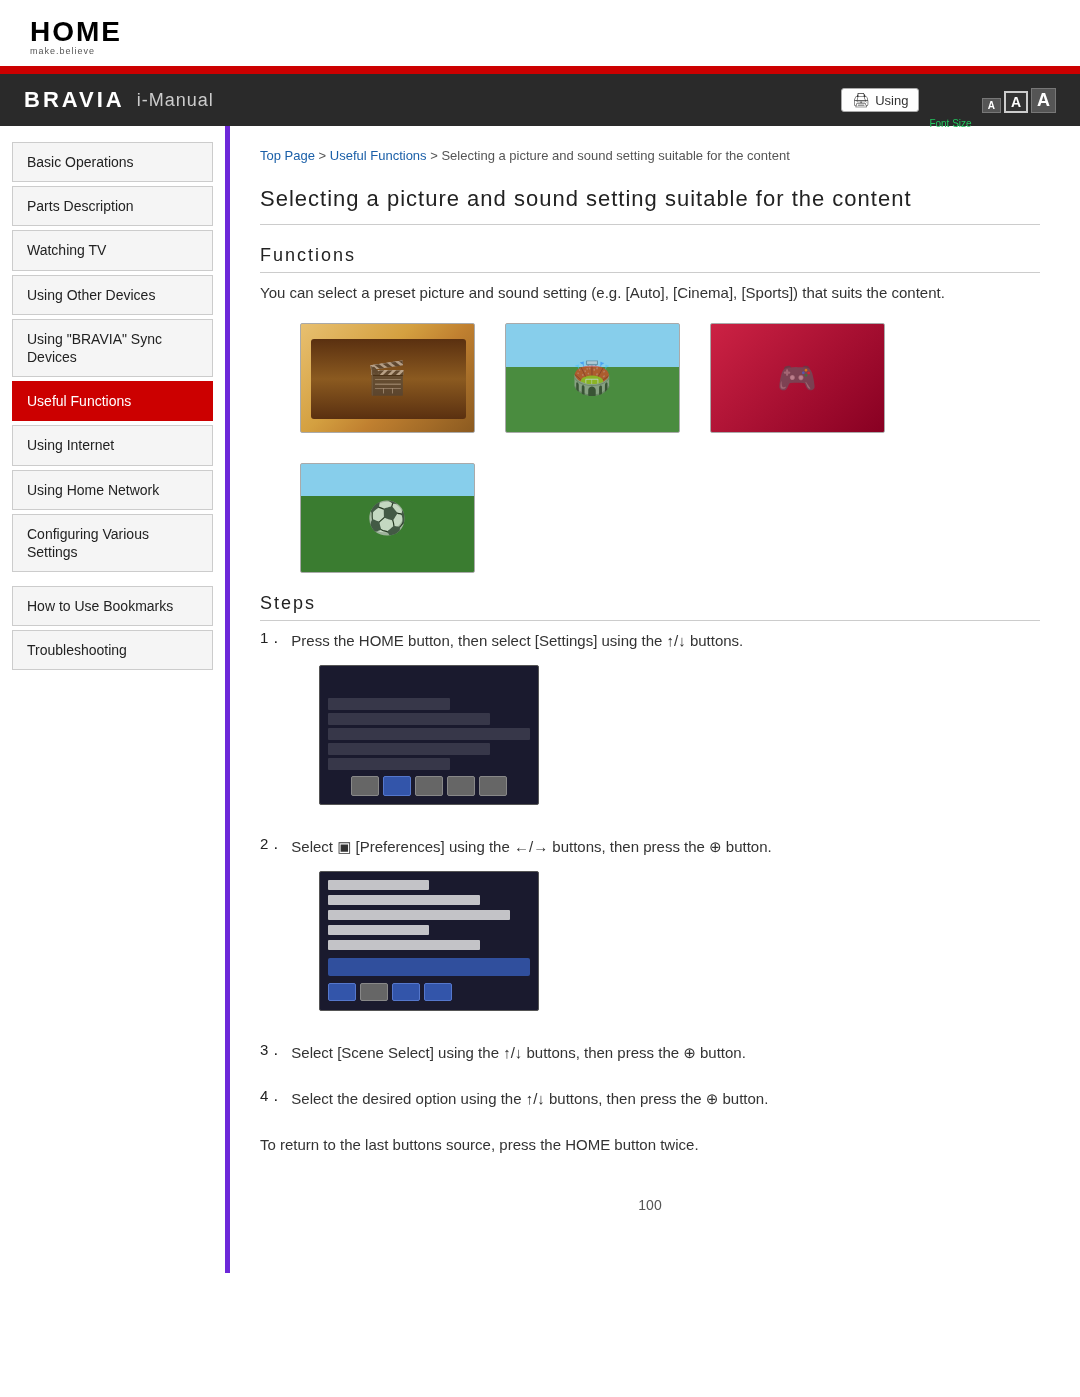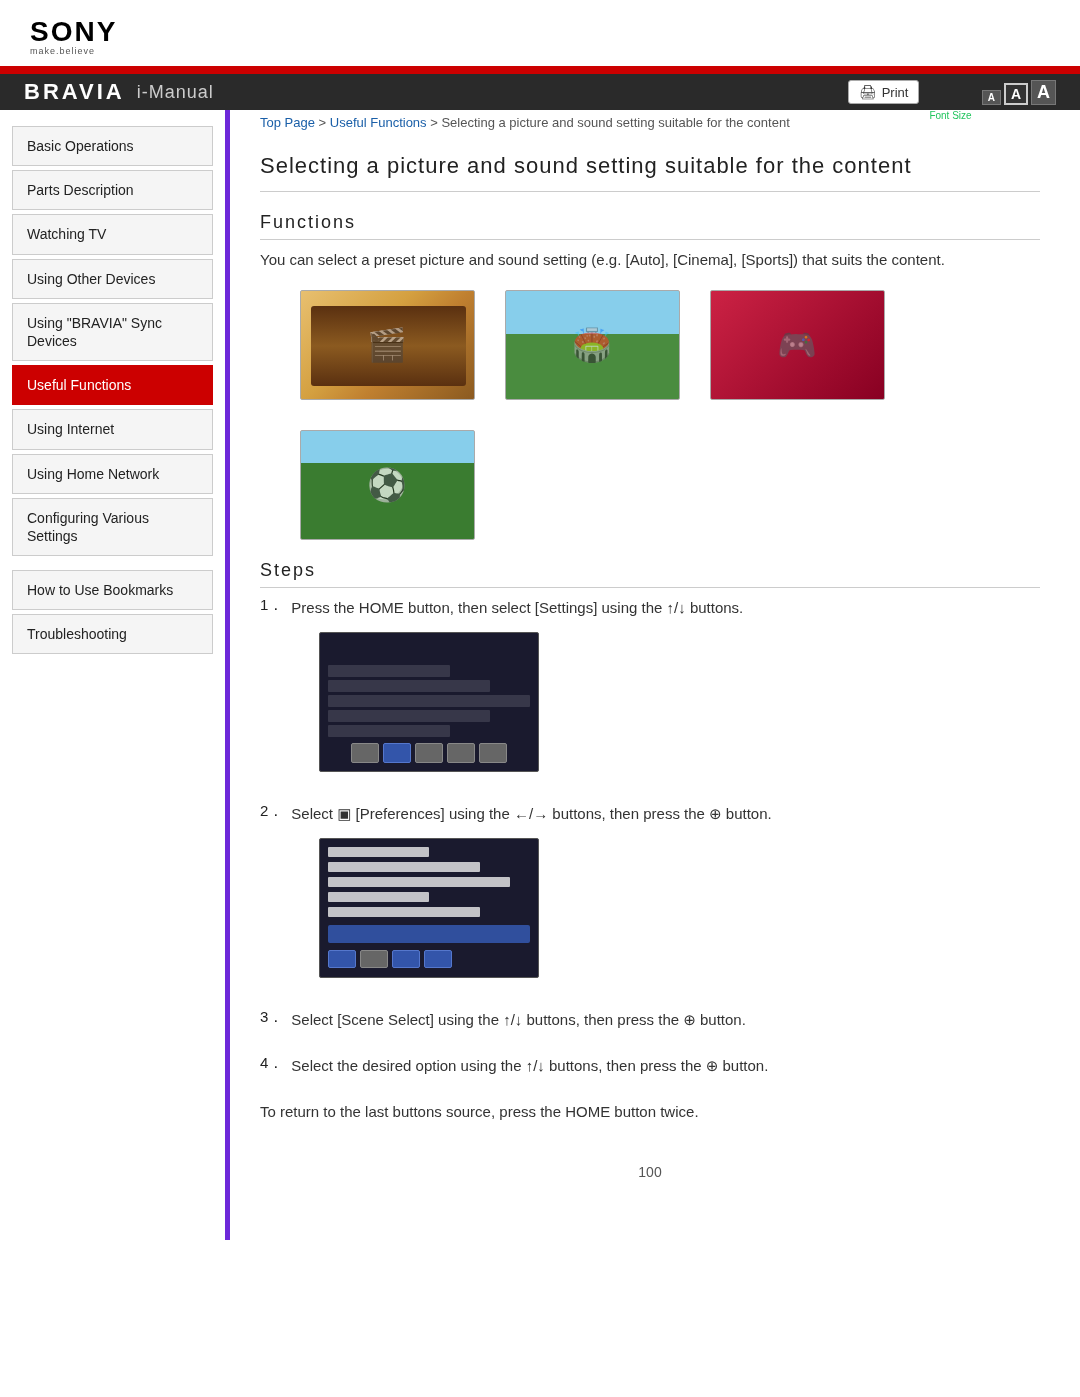--- a/index.html
+++ b/index.html
@@ -44,21 +44,21 @@
       width: 100%;
     }
 
     
     .nav-bar {
       background: #2a2a2a;
       display: flex;
       align-items: center;
       justify-content: space-between;
       padding: 0 24px;
-      height: 36px;
+      height: 52px;
     }
     .nav-bar-left {
       display: flex;
       align-items: center;
       gap: 12px;
     }
     .bravia-title {
       color: #fff;
       font-size: 22px;
       font-weight: bold;
@@ -143,21 +143,21 @@
       color: #fff;
       border-color: #cc0000;
     }
     .sidebar-divider {
       height: 10px;
     }
 
     
     .content-area {
       flex: 1;
-      padding: 3px 40px 40px 30px;
+      padding: 20px 40px 40px 30px;
     }
 
     
     .breadcrumb {
       font-size: 13px;
       color: #555;
       margin-bottom: 18px;
       line-height: 1.5;
     }
     .breadcrumb a {
@@ -401,36 +401,36 @@
       font-size: 14px;
       margin-top: 40px;
       padding-bottom: 20px;
     }
   </style>
 </head>
 <body>
 
 <div class="top-bar">
   <div class="sony-logo">
-    <span class="sony-text">SONY</span>
+    <span class="sony-text">HOME</span>
     <span class="tagline">make.believe</span>
   </div>
 </div>
 
 <div class="red-bar"></div>
 
 <div class="nav-bar">
   <div class="nav-bar-left">
     <span class="bravia-title">BRAVIA</span>
     <span class="imanual-title">i-Manual</span>
   </div>
   <div class="nav-bar-right">
     <button class="print-btn">
       <span class="print-icon">🖨</span>
-      <span>Print</span>
+      <span>Using</span>
     </button>
     <span class="font-size-label">Font Size</span>
     <div class="font-size-btns">
       <button class="font-btn small">A</button>
       <button class="font-btn medium">A</button>
       <button class="font-btn large">A</button>
     </div>
   </div>
 </div>
 

